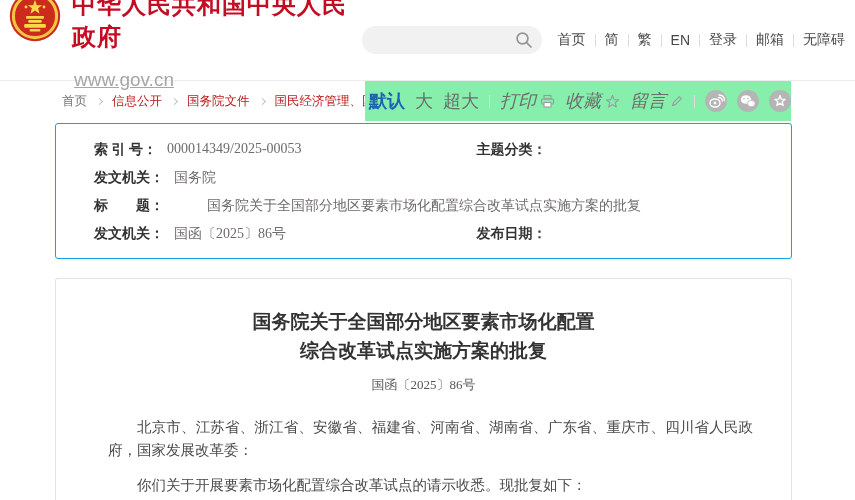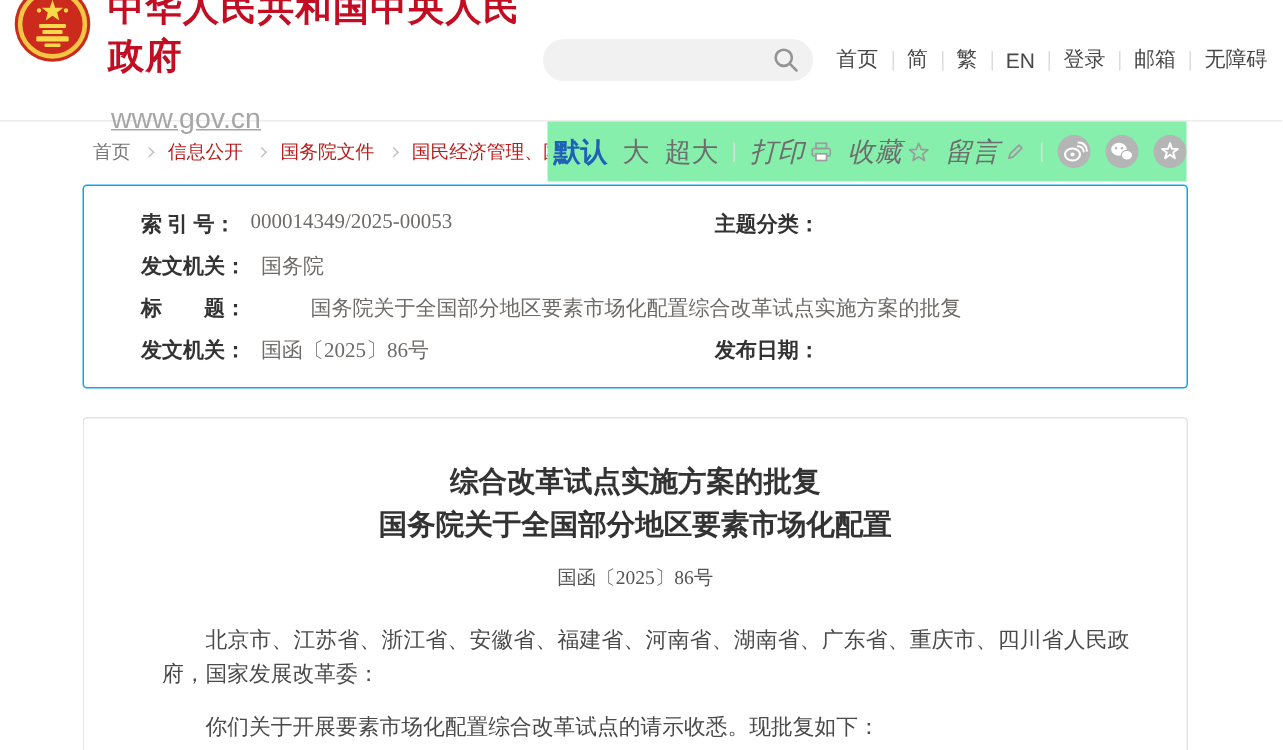--- a/index.html
+++ b/index.html
@@ -212,22 +212,22 @@
       <span class="m-value">国函〔2025〕86号</span>
     </div>
     <div class="m-cell c-right">
       <span class="m-label">发布日期：</span>
     </div>
   </div>
 </div>
 
 <div class="doc-box">
   <div class="doc-title">
+    <div>国务院关于全国部分地区要素市场化配置</div>
     <div>综合改革试点实施方案的批复</div>
-    <div>国务院关于全国部分地区要素市场化配置</div>
   </div>
   <div class="doc-number">国函〔2025〕86号</div>
   <div class="doc-body">
     <p>北京市、江苏省、浙江省、安徽省、福建省、河南省、湖南省、广东省、重庆市、四川省人民政府，国家发展改革委：</p>
     <p>你们关于开展要素市场化配置综合改革试点的请示收悉。现批复如下：</p>
 
   </div>
 </div>
 
 </body></html>

